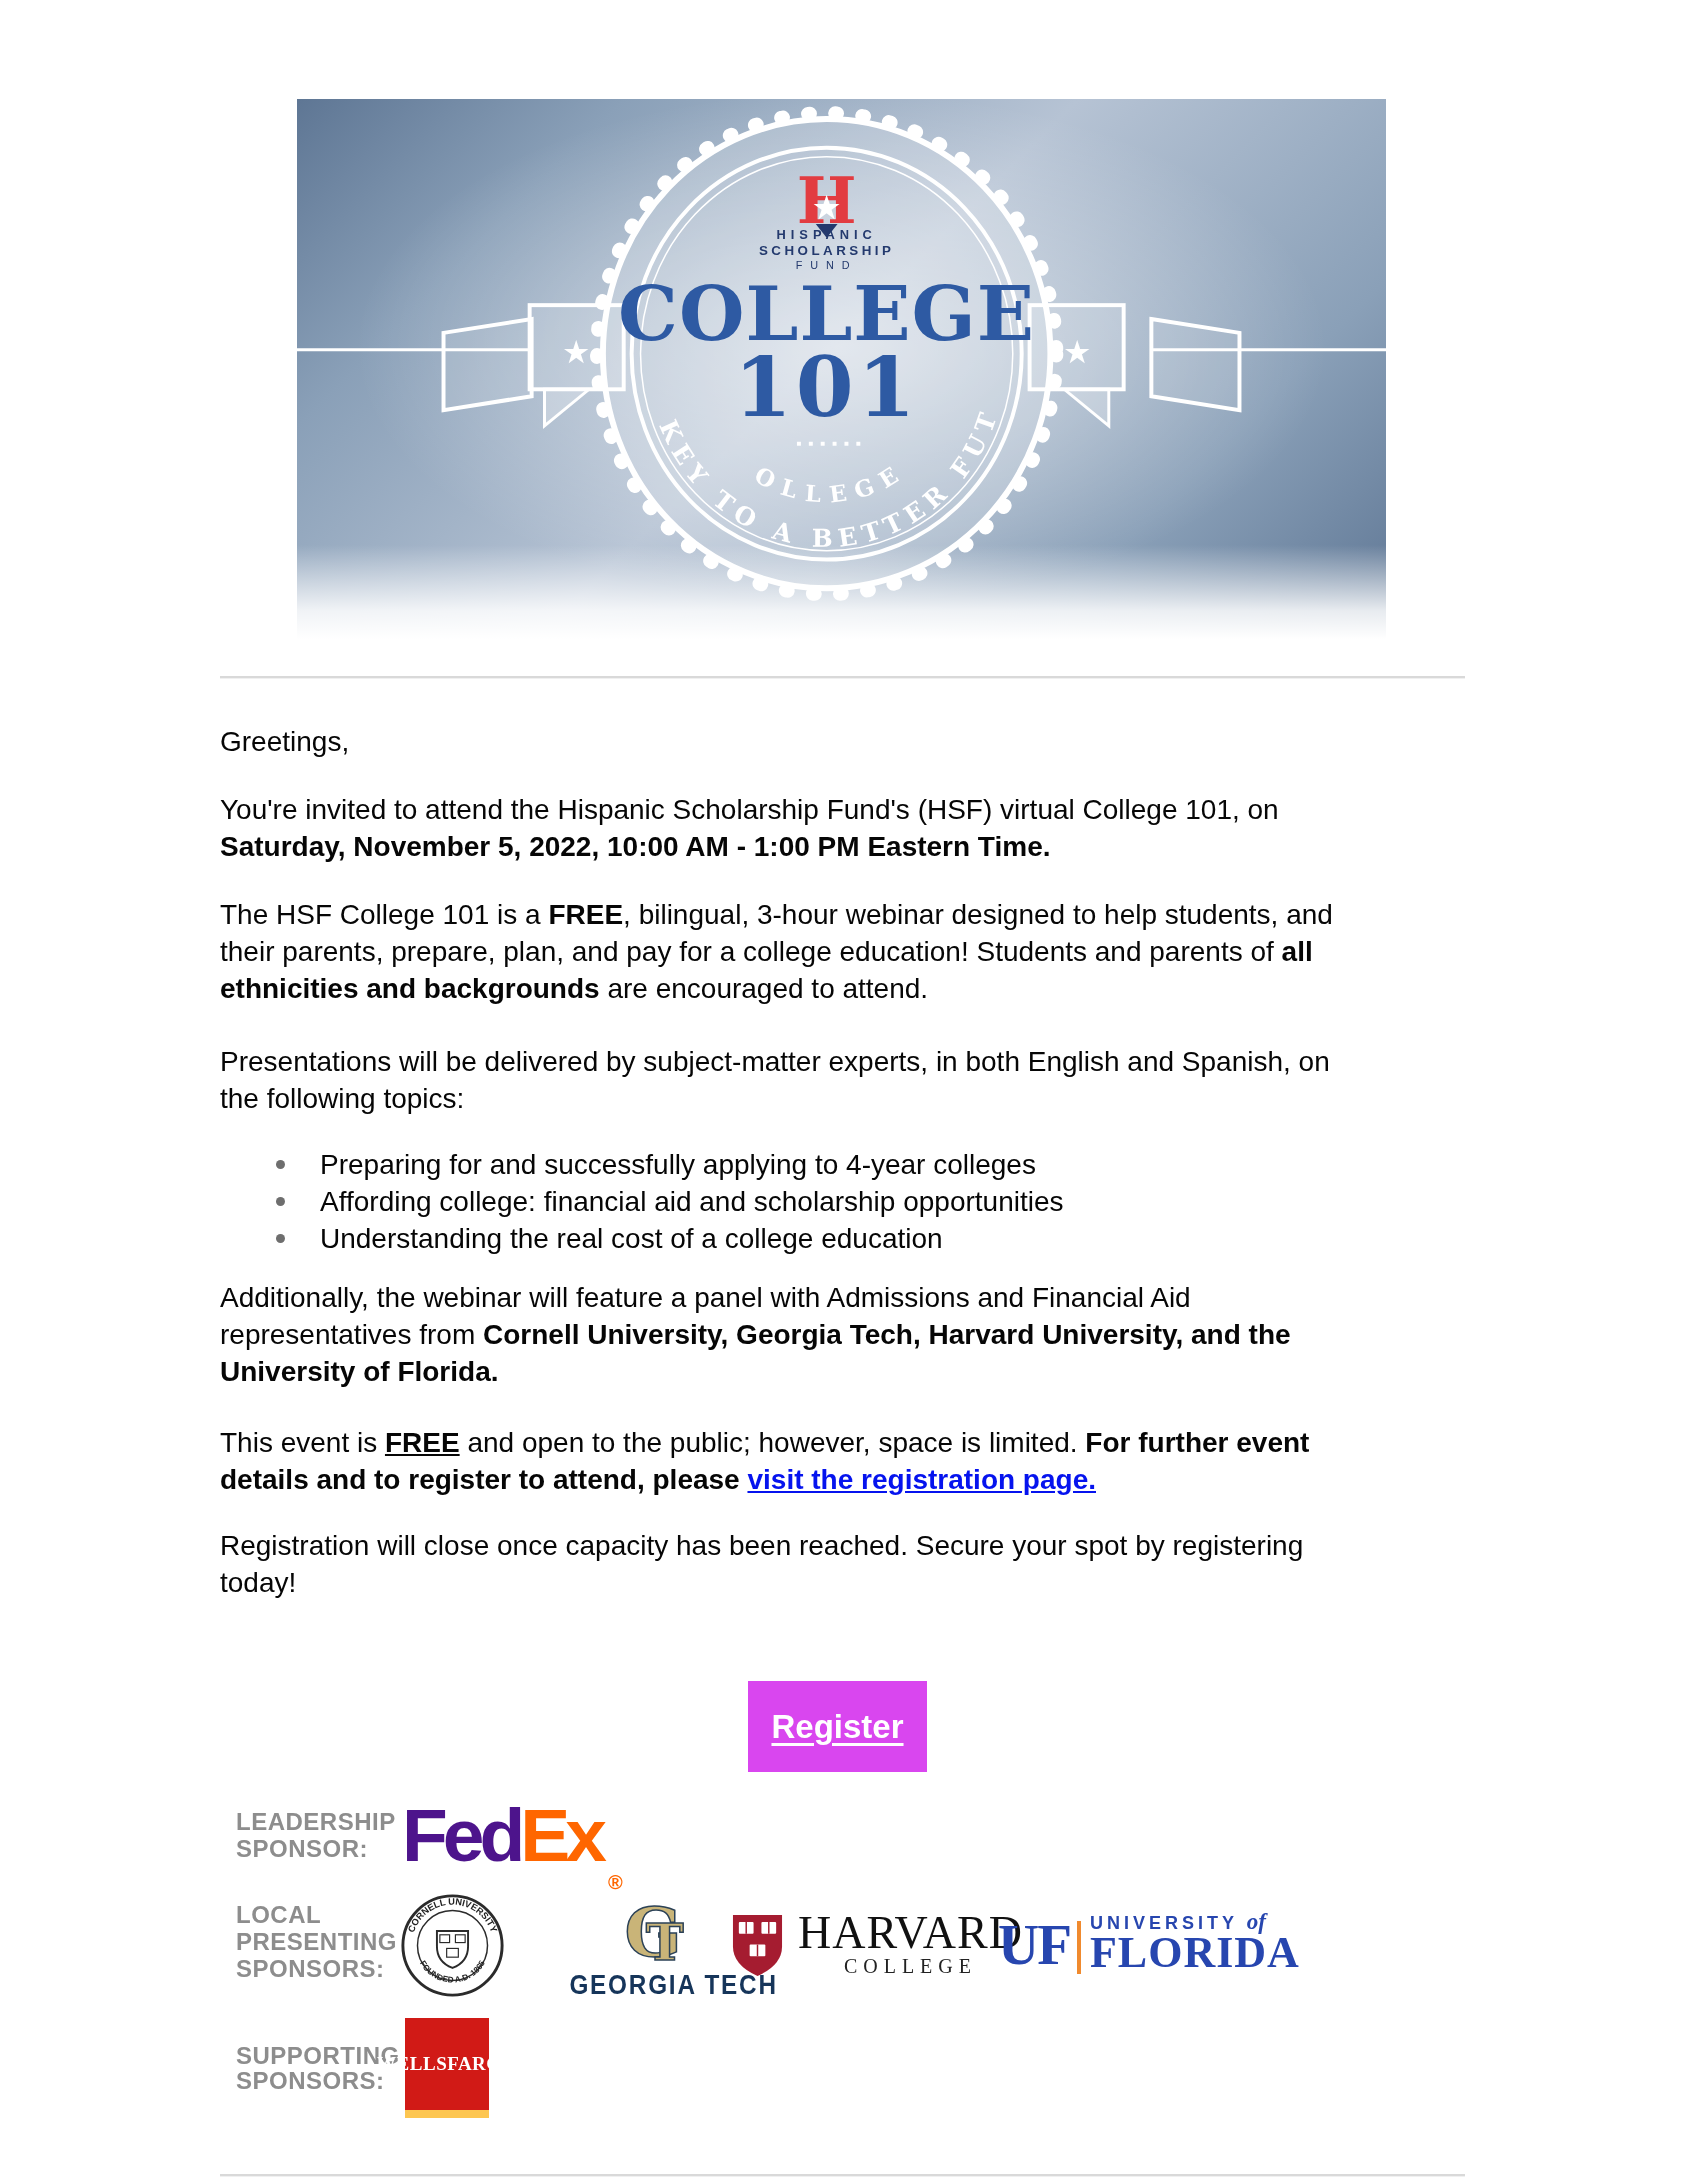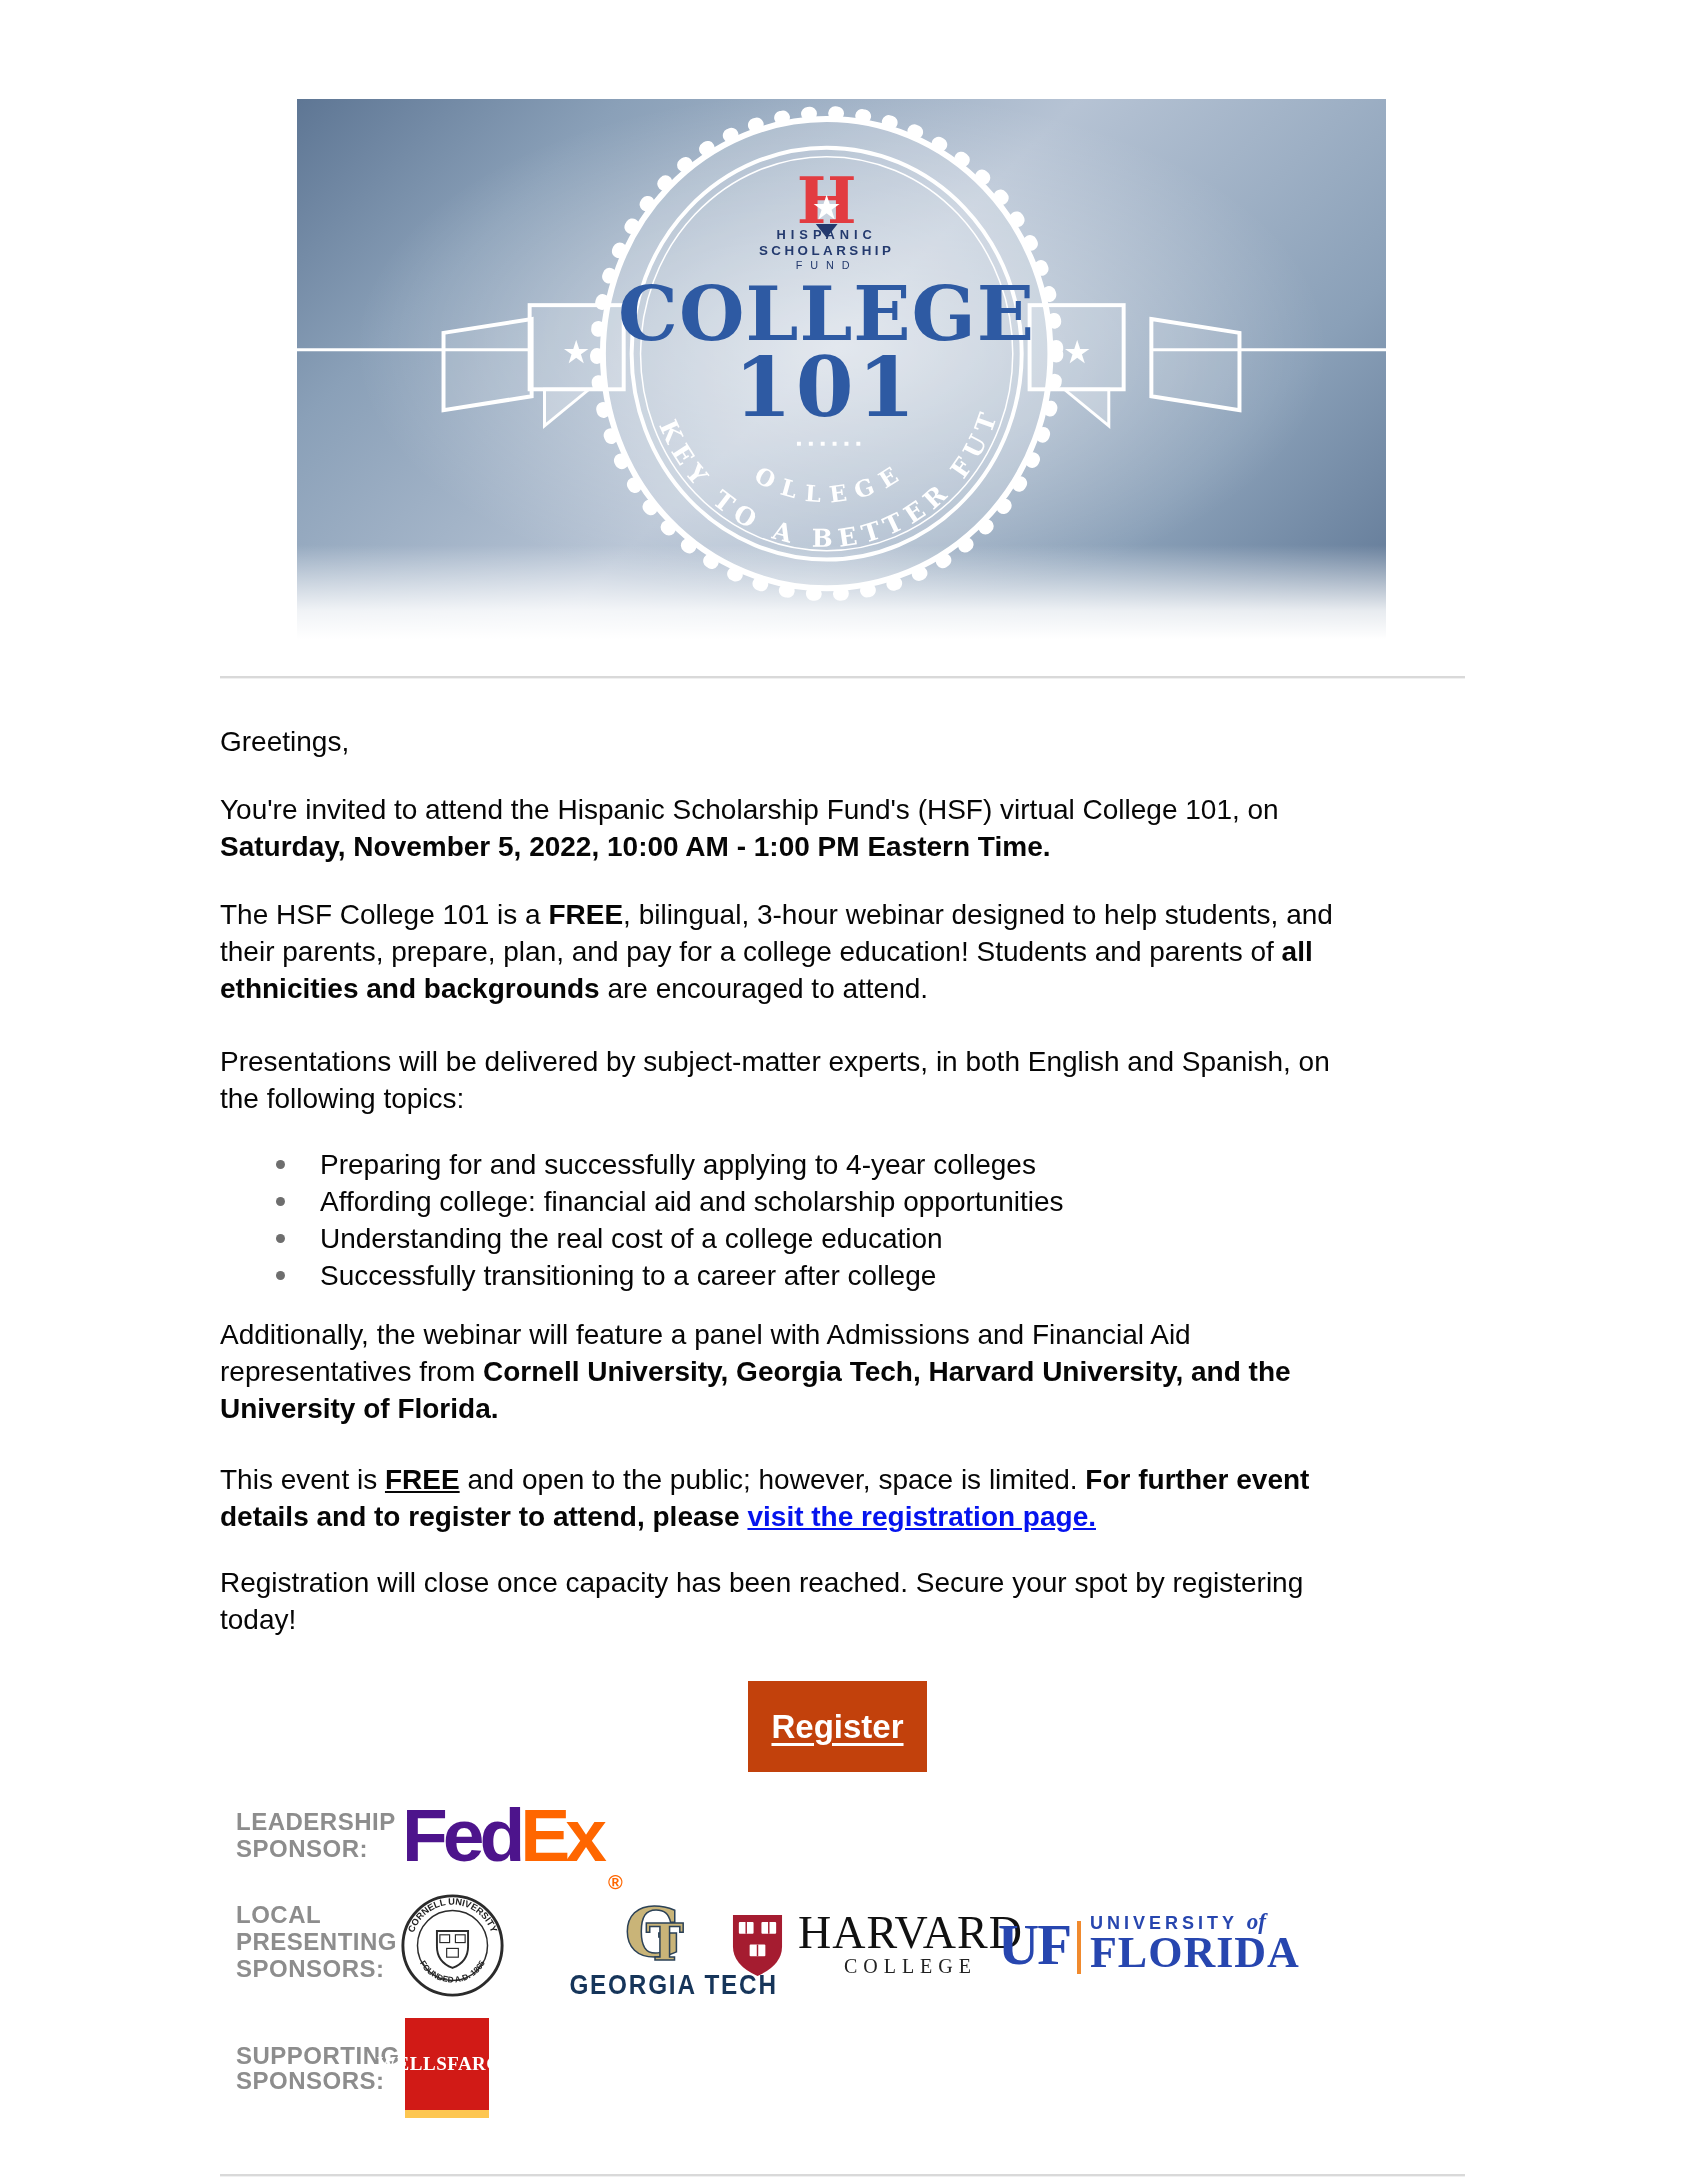--- a/index.html
+++ b/index.html
@@ -32,21 +32,21 @@
   ul.topics li .dot{position:absolute;left:56px;top:14px;width:9px;height:9px;border-radius:50%;background:#6e6e6e;}
   .p-panel{margin-top:22px !important;}
   .p-event{margin-top:34px !important;}
   .p-close{margin-top:29px !important;}
   strong{font-weight:bold;}
   .u{text-decoration:underline;}
   a.reg-link{color:#0513ee;font-weight:bold;text-decoration:underline;cursor:pointer;}
 
   
   .register-btn{position:absolute;left:748px;top:1681px;width:179px;height:91px;
-    background:#c2410c;color:#ffffff;display:flex;align-items:center;justify-content:center;
+    background:#d946ef;color:#ffffff;display:flex;align-items:center;justify-content:center;
     font-size:33px;font-weight:bold;text-decoration:underline;text-decoration-thickness:3px;
     text-underline-offset:5px;cursor:pointer;}
 
   
   .sponsor-label{position:absolute;color:#8d8d8d;font-size:24px;font-weight:bold;
                  line-height:27px;letter-spacing:0.5px;}
   .lbl-leadership{left:236px;top:1808px;}
   .lbl-local{left:236px;top:1901px;}
   .lbl-supporting{left:236px;top:2043px;line-height:25px;}
 
@@ -157,21 +157,20 @@
     <p class="p-invite"><span>You're invited to attend the Hispanic Scholarship Fund's (HSF) virtual College 101, on </span><strong>Saturday, November 5, 2022, 10:00 AM - 1:00 PM Eastern Time.</strong></p>
 
     <p class="p-free"><span>The HSF College 101 is a </span><strong>FREE</strong><span>, bilingual, 3-hour webinar designed to help students, and their parents, prepare, plan, and pay for a college education! Students and parents of </span><strong>all ethnicities and backgrounds</strong><span> are encouraged to attend.</span></p>
 
     <p class="p-pres">Presentations will be delivered by subject-matter experts, in both English and Spanish, on the following topics:</p>
 
     <ul class="topics">
       <li><span class="dot"></span><span>Preparing for and successfully applying to 4-year colleges</span></li>
       <li><span class="dot"></span><span>Affording college: financial aid and scholarship opportunities</span></li>
       <li><span class="dot"></span><span>Understanding the real cost of a college education</span></li>
-      <li><span class="dot"></span><span>Successfully transitioning to a career after college</span></li>
     </ul>
 
     <p class="p-panel"><span>Additionally, the webinar will feature a panel with Admissions and Financial Aid representatives from </span><strong>Cornell University, Georgia Tech, Harvard University, and the University of Florida.</strong></p>
 
     <p class="p-event"><span>This event is </span><strong class="u">FREE</strong><span> and open to the public; however, space is limited. </span><strong>For further event details and to register to attend, please </strong><a class="reg-link">visit the registration page.</a></p>
 
     <p class="p-close">Registration will close once capacity has been reached. Secure your spot by registering today!</p>
   </div>
 
   <a class="register-btn">Register</a>

